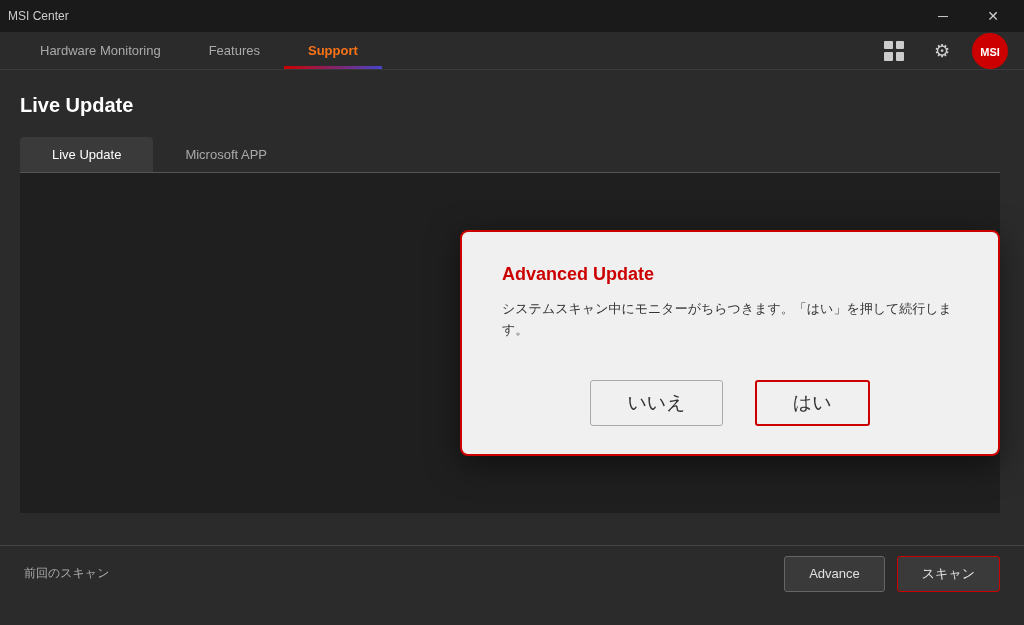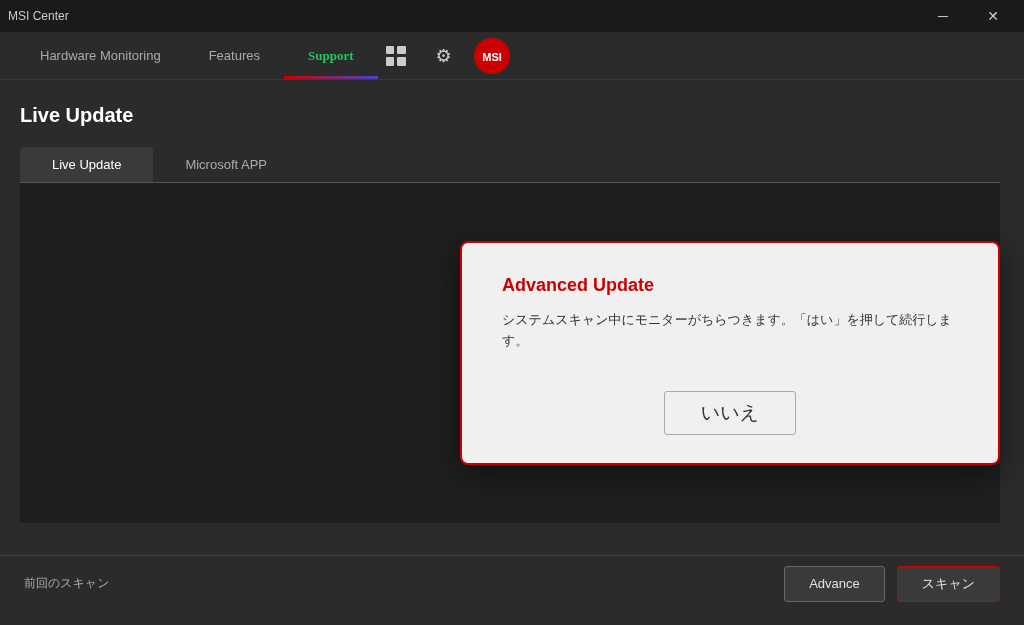--- a/index.html
+++ b/index.html
@@ -40,23 +40,24 @@
       font-size: 14px;
       cursor: pointer;
       display: flex;
       align-items: center;
       justify-content: center;
     }
 
     
     .nav-bar {
       background: #2b2b2b;
-      height: 48px;
-      display: flex;
-      align-items: center;
+      height: 38px;
+      display: flex;
+      align-items: center;
+      justify-content: space-between;
       padding: 0 16px;
       border-bottom: 1px solid #3a3a3a;
     }
     .nav-tabs {
       display: flex;
       gap: 0;
       height: 100%;
     }
     .nav-tab {
       padding: 0 24px;
@@ -64,23 +65,22 @@
       display: flex;
       align-items: center;
       font-size: 13px;
       color: #aaa;
       cursor: pointer;
       position: relative;
       border: none;
       background: transparent;
     }
     .nav-tab.active {
-      color: #22c55e;
+      color: #f97316;
       font-weight: 600;
-      font-family: Liberation Serif, serif;
     }
     .nav-tab.active::after {
       content: '';
       position: absolute;
       bottom: 0;
       left: 0;
       right: 0;
       height: 3px;
       background: linear-gradient(to right, #cc0000, #4444cc);
     }
@@ -328,20 +328,21 @@
   </div>
 
   <div class="content-area">
 
     <div class="overlay">
       <div class="dialog">
         <div class="dialog-title">Advanced Update</div>
         <div class="dialog-body">システムスキャン中にモニターがちらつきます。「はい」を押して続行します。</div>
         <div class="dialog-buttons">
           <button class="dialog-btn btn-no">いいえ</button>
+          <button class="dialog-btn btn-yes">はい</button>
         </div>
       </div>
     </div>
   </div>
 
   <div class="bottom-bar">
     <span class="bottom-left-text">前回のスキャン</span>
     <div class="bottom-right-btns">
       <button class="bottom-btn btn-advance">Advance</button>
       <button class="bottom-btn btn-scan">スキャン</button>

